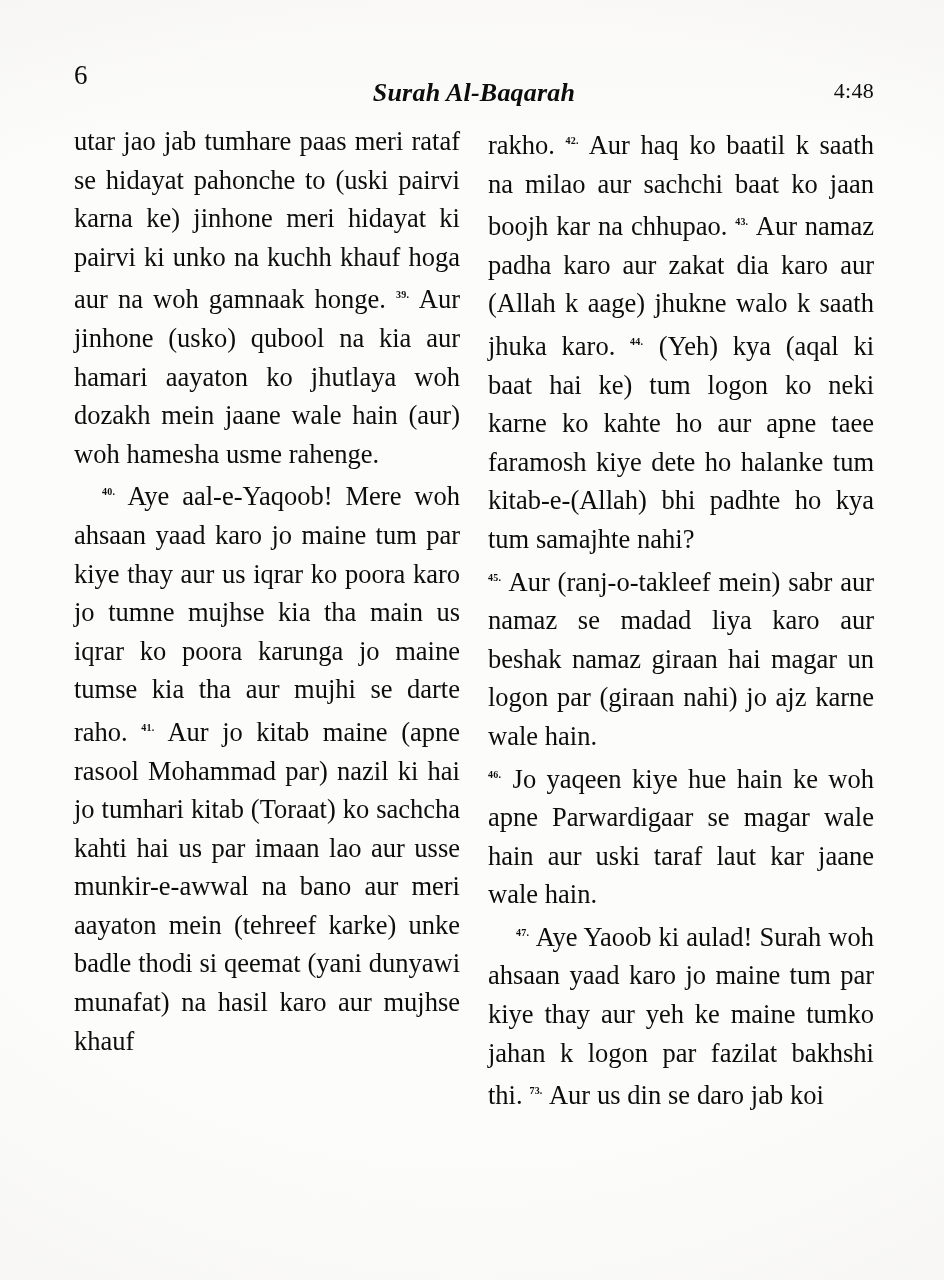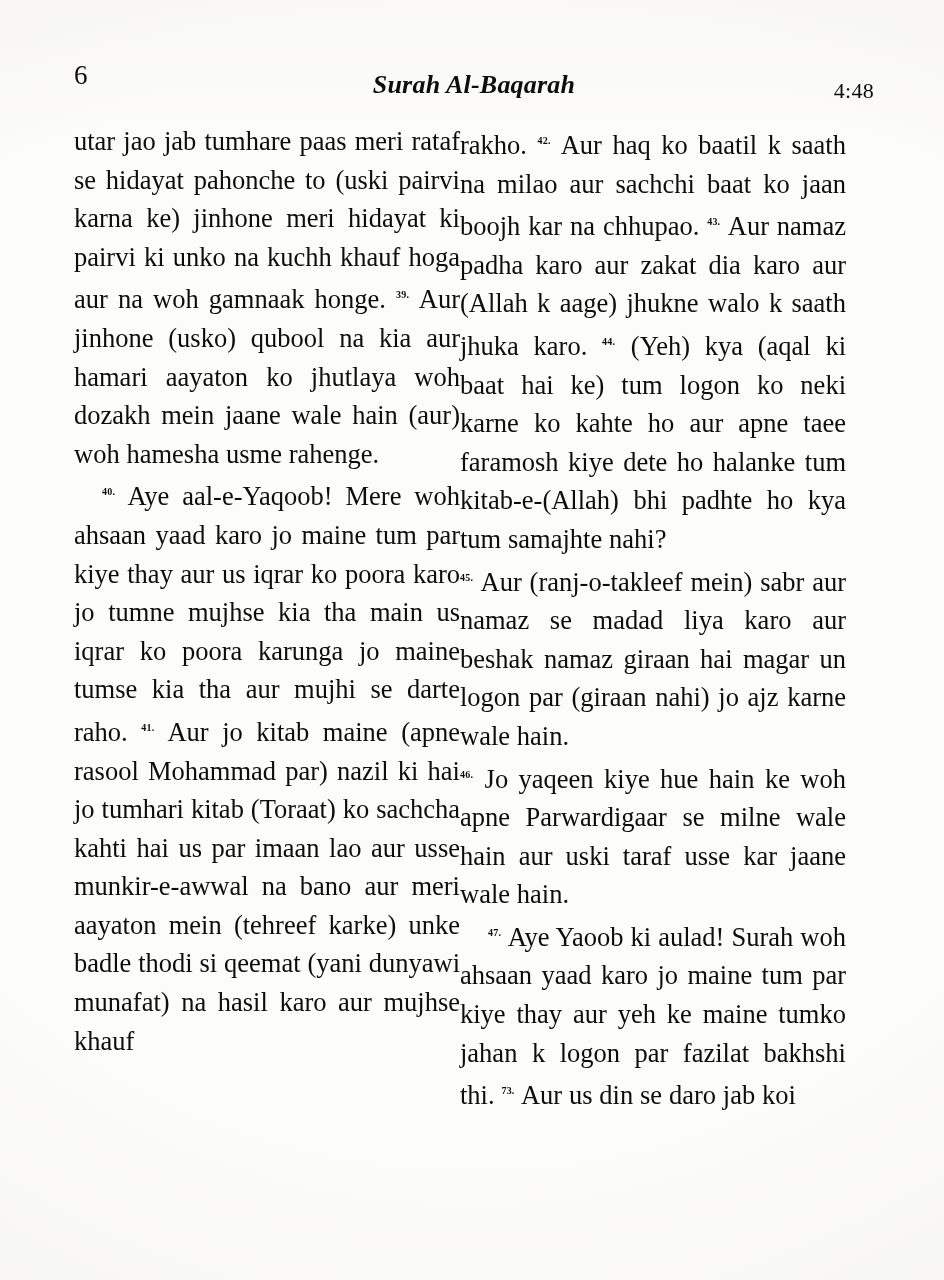--- a/index.html
+++ b/index.html
@@ -45,21 +45,21 @@
     left: 0;
     top: 0;
     font-size: 27px;
     line-height: 1;
     letter-spacing: 0.5px;
   }
   .header-title {
     position: absolute;
     left: 0;
     right: 0;
-    top: 10px;
+    top: 18px;
     text-align: center;
     font-style: italic;
     font-weight: 700;
     font-size: 26px;
     line-height: 1;
     letter-spacing: 0.2px;
   }
   .header-ref {
     position: absolute;
     right: 0;
@@ -68,20 +68,21 @@
     line-height: 1;
     letter-spacing: 0.3px;
   }
   .columns {
     position: absolute;
     left: 74px;
     top: 122px;
     width: 800px;
     height: 1070px;
     display: flex;
+    gap: 28px;
   }
   .column {
     width: 386px;
     font-size: 26.5px;
     line-height: 38.6px;
     text-align: justify;
     text-justify: inter-word;
     -webkit-hyphens: none;
     hyphens: none;
     word-spacing: 0.2px;
@@ -119,18 +120,18 @@
   </div>
 
   <div class="columns">
     <div class="column" id="left-column">
         <p><span class="run">utar jao jab tumhare paas meri rataf se hidayat pahonche to (uski pairvi karna ke) jinhone meri hidayat ki pairvi ki unko na kuchh khauf hoga aur na woh gamnaak honge.</span> <span class="vnum">39.</span> <span class="run">Aur jinhone (usko) qubool na kia aur hamari aayaton ko jhutlaya woh dozakh mein jaane wale hain (aur) woh hamesha usme rahenge.</span></p>
         <p class="indented"><span class="vnum">40.</span> <span class="run">Aye aal-e-Yaqoob! Mere woh ahsaan yaad karo jo maine tum par kiye thay aur us iqrar ko poora karo jo tumne mujhse kia tha main us iqrar ko poora karunga jo maine tumse kia tha aur mujhi se darte raho.</span> <span class="vnum">41.</span> <span class="run">Aur jo kitab maine (apne rasool Mohammad par) nazil ki hai jo tumhari kitab (Toraat) ko sachcha kahti hai us par imaan lao aur usse munkir-e-awwal na bano aur meri aayaton mein (tehreef karke) unke badle thodi si qeemat (yani dunyawi munafat) na hasil karo aur mujhse khauf</span></p>
       </div>
     <div class="column" id="right-column">
         <p><span class="run">rakho.</span> <span class="vnum">42.</span> <span class="run">Aur haq ko baatil k saath na milao aur sachchi baat ko jaan boojh kar na chhupao.</span> <span class="vnum">43.</span> <span class="run">Aur namaz padha karo aur zakat dia karo aur (Allah k aage) jhukne walo k saath jhuka karo.</span> <span class="vnum">44.</span> <span class="run">(Yeh) kya (aqal ki baat hai ke) tum logon ko neki karne ko kahte ho aur apne taee faramosh kiye dete ho halanke tum kitab-e-(Allah) bhi padhte ho kya tum samajhte nahi?</span></p>
         <p><span class="vnum">45.</span> <span class="run">Aur (ranj-o-takleef mein) sabr aur namaz se madad liya karo aur beshak namaz giraan hai magar un logon par (giraan nahi) jo ajz karne wale hain.</span></p>
-        <p><span class="vnum">46.</span> <span class="run">Jo yaqeen kiye hue hain ke woh apne Parwardigaar se milne wale hain aur uski taraf usse kar jaane wale hain.</span></p>
+        <p><span class="vnum">46.</span> <span class="run">Jo yaqeen kiye hue hain ke woh apne Parwardigaar se magar wale hain aur uski taraf laut kar jaane wale hain.</span></p>
         <p class="indented"><span class="vnum">47.</span> <span class="run">Aye Yaoob ki aulad! Surah woh ahsaan yaad karo jo maine tum par kiye thay aur yeh ke maine tumko jahan k logon par fazilat bakhshi thi.</span> <span class="vnum">73.</span> <span class="run">Aur us din se daro jab koi</span></p>
       </div>
   </div>
 
 </div>
 
 </body></html>

